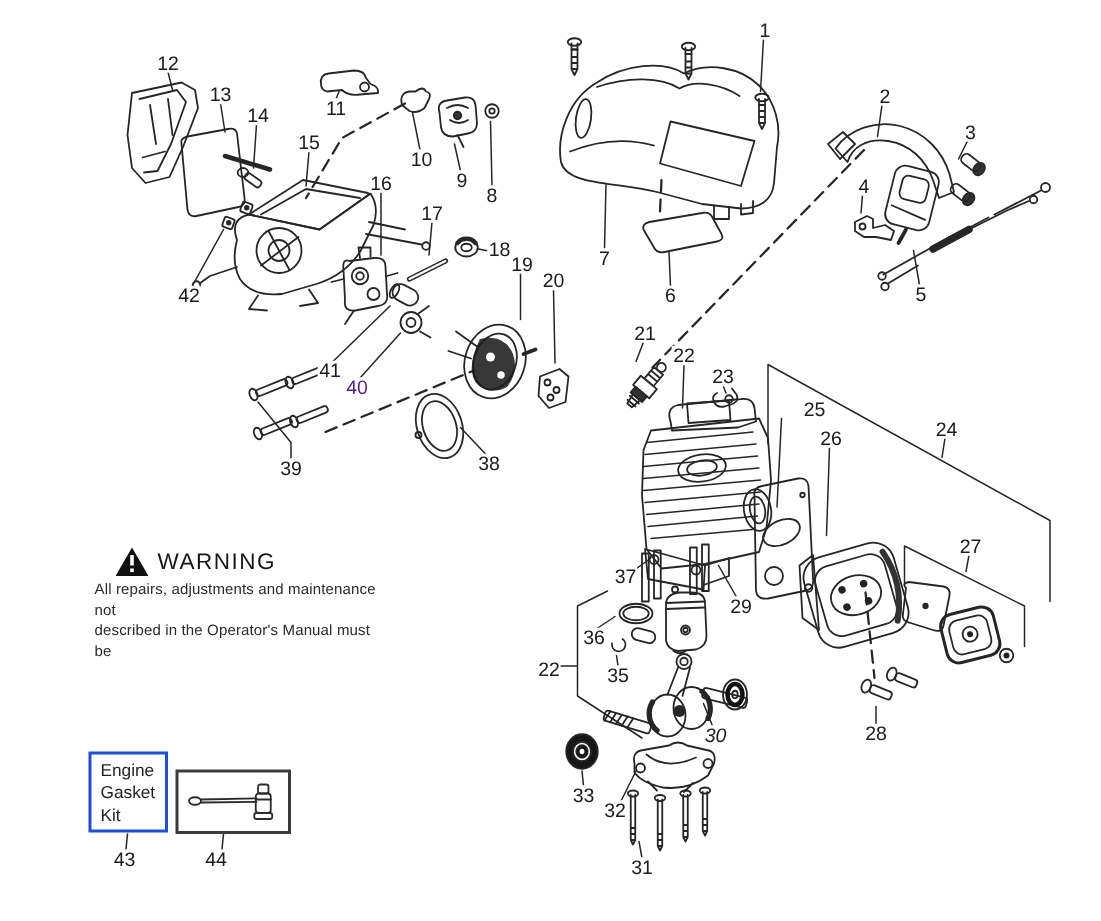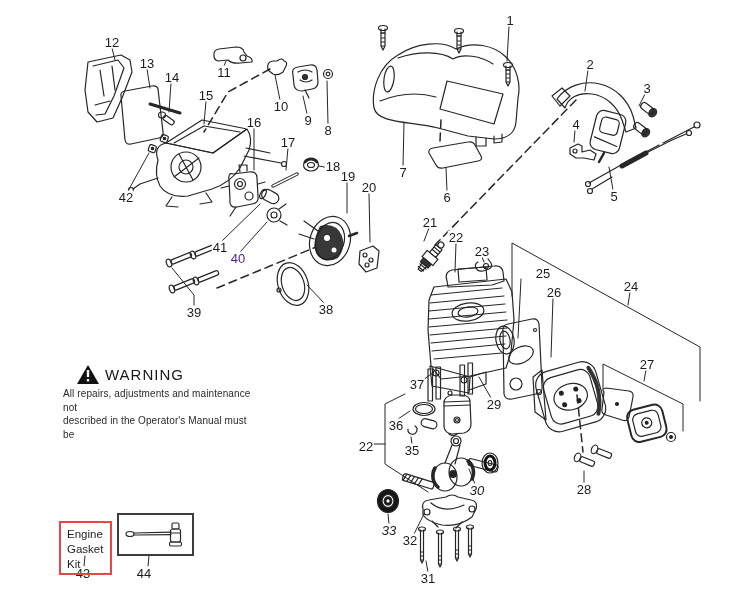--- a/index.html
+++ b/index.html
@@ -5,22 +5,22 @@
   html,body{margin:0;padding:0;background:#fff;}
   .page{position:relative;width:734px;height:614px;background:#ffffff;overflow:hidden;
         font-family:"Liberation Sans",sans-serif;}
   svg.art{position:absolute;left:0;top:0;}
   .callout{position:absolute;transform:translate(-50%,-50%);font-size:13px;color:#1c1c1c;
            background:#fff;padding:0 1px;line-height:13px;}
   .warning-head{position:absolute;left:77px;top:365px;display:flex;align-items:center;gap:6px;}
   .warning-title{font-weight:normal;font-size:15px;letter-spacing:1px;color:#181818;}
   .warning-body{position:absolute;left:63px;top:387px;width:196px;font-size:10px;
                 line-height:13.5px;color:#2b2b2b;letter-spacing:0.1px;}
-  .kit-box{position:absolute;left:59px;top:501px;width:53px;height:54px;border:2px solid #ef4444;
-           box-sizing:border-box;padding:4px 0 0 6px;font-size:11.5px;line-height:15px;color:#1f1f1f;margin-top:20px;}
+  .kit-box{position:absolute;left:59px;top:501px;width:53px;height:54px;border:2px solid #1d4ed8;
+           box-sizing:border-box;padding:4px 0 0 6px;font-size:11.5px;line-height:15px;color:#1f1f1f;}
   .tool-box{position:absolute;left:117px;top:513px;width:77px;height:43px;border:2px solid #3c3c3c;
             box-sizing:border-box;display:flex;align-items:center;justify-content:center;background:#fff;}
 </style>
 </head>
 <body>
 
 <div class="page">
 
 <svg class="art" width="734" height="614" viewBox="0 0 734 614" stroke="#262626" fill="none" stroke-width="1.2" stroke-linecap="round" stroke-linejoin="round">
 
@@ -419,21 +419,21 @@
       <div class="callout" style="left: 482px; top: 251px; color: rgb(28, 28, 28);">23</div>
       <div class="callout" style="left: 631px; top: 286px; color: rgb(28, 28, 28);">24</div>
       <div class="callout" style="left: 522px; top: 273px; color: rgb(28, 28, 28); margin-left: 21px;">25</div>
       <div class="callout" style="left: 554px; top: 292px; color: rgb(28, 28, 28);">26</div>
       <div class="callout" style="left: 647px; top: 364px; color: rgb(28, 28, 28);">27</div>
       <div class="callout" style="left: 584px; top: 489px; color: rgb(28, 28, 28);">28</div>
       <div class="callout" style="left: 494px; top: 404px; color: rgb(28, 28, 28);">29</div>
       <div class="callout" style="left: 477px; top: 490px; color: rgb(28, 28, 28); font-style: italic;">30</div>
       <div class="callout" style="left: 428px; top: 578px; color: rgb(28, 28, 28);">31</div>
       <div class="callout" style="left: 410px; top: 540px; color: rgb(28, 28, 28);">32</div>
-      <div class="callout" style="left: 389px; top: 530px; color: rgb(28, 28, 28); font-style: italic;">33</div>
+      <div class="callout" style="left: 389px; top: 530px; color: rgb(28, 28, 28);">33</div>
       <div class="callout" style="left: 366px; top: 446px; color: rgb(28, 28, 28);">22</div>
       <div class="callout" style="left: 412px; top: 450px; color: rgb(28, 28, 28);">35</div>
       <div class="callout" style="left: 396px; top: 425px; color: rgb(28, 28, 28);">36</div>
       <div class="callout" style="left: 417px; top: 384px; color: rgb(28, 28, 28);">37</div>
       <div class="callout" style="left: 326px; top: 309px; color: rgb(28, 28, 28);">38</div>
       <div class="callout" style="left: 194px; top: 312px; color: rgb(28, 28, 28);">39</div>
       <div class="callout" style="left: 238px; top: 258px; color: #4c1d95;">40</div>
       <div class="callout" style="left: 220px; top: 247px; color: rgb(28, 28, 28);">41</div>
       <div class="callout" style="left: 126px; top: 197px; color: rgb(28, 28, 28);">42</div>
       <div class="callout" style="left: 83px; top: 573px; color: rgb(28, 28, 28);">43</div>

